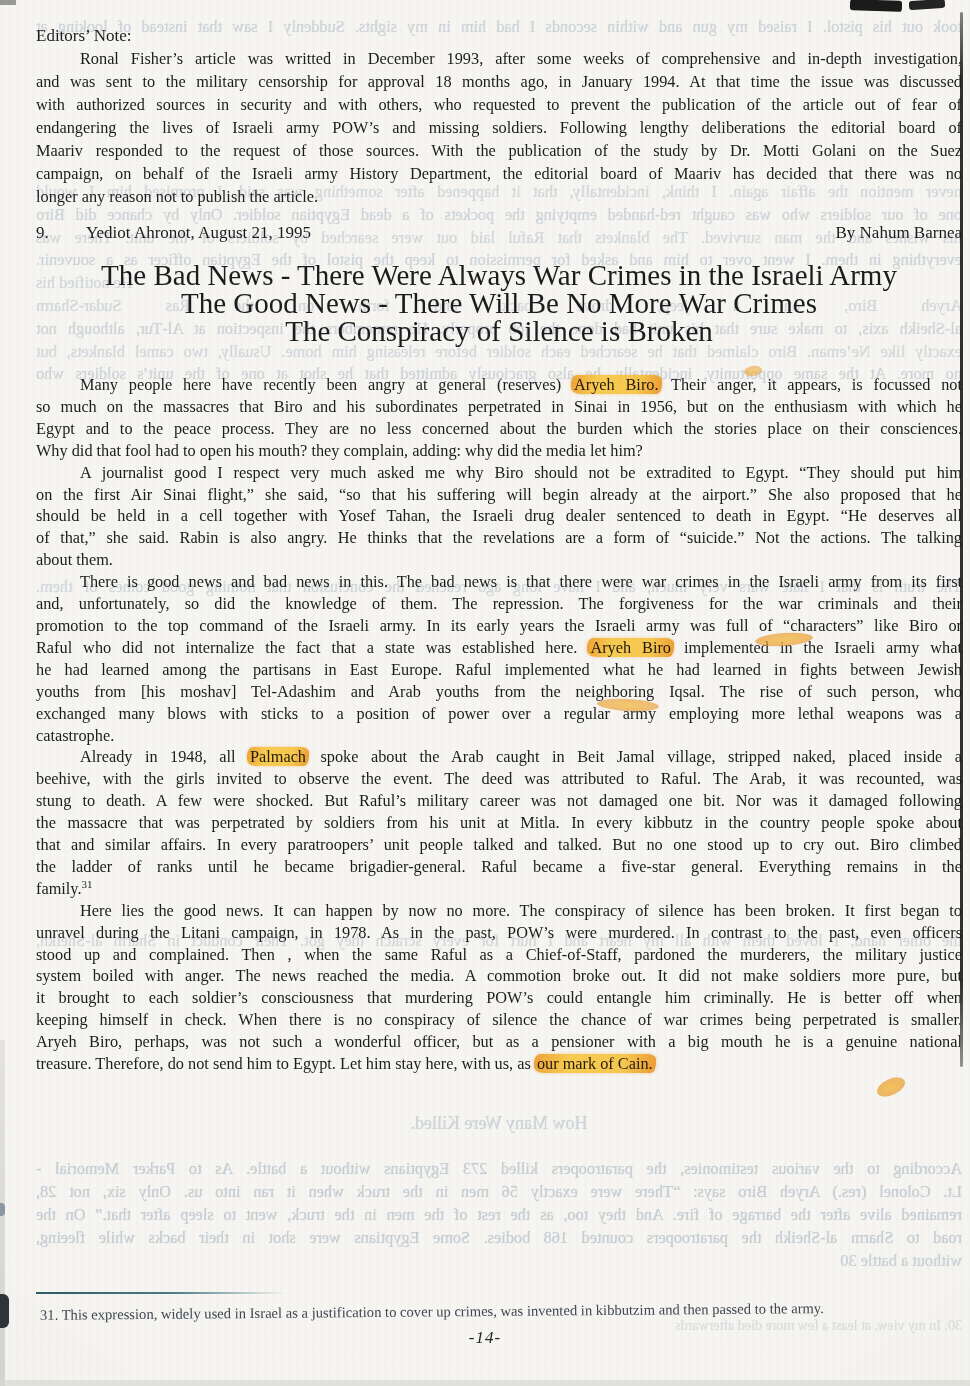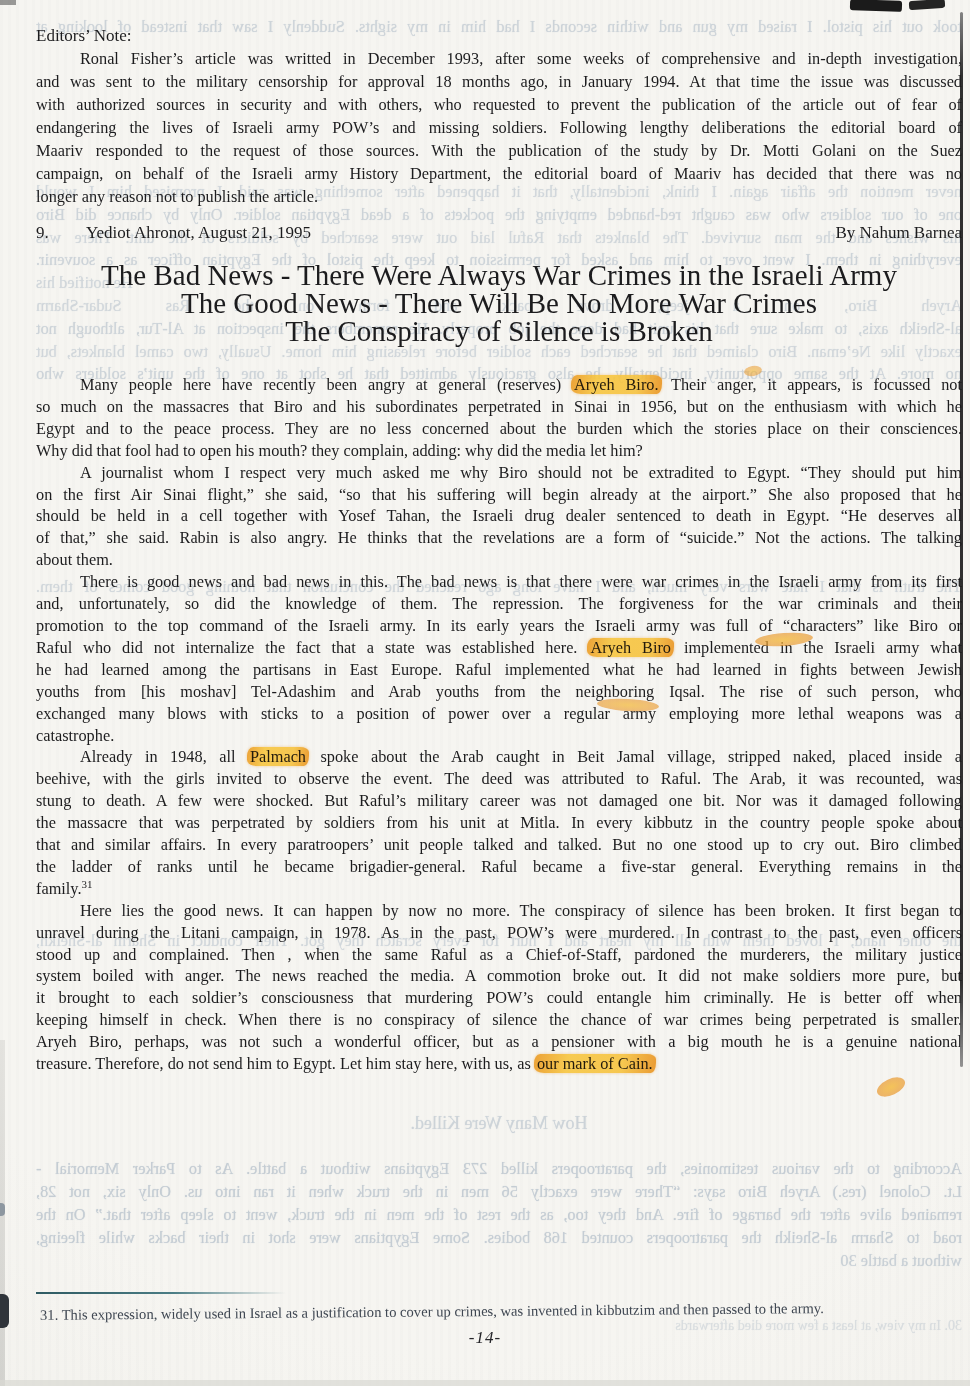--- a/index.html
+++ b/index.html
@@ -117,21 +117,21 @@
     </div>
 
     <div class="body-block" id="article-body">
         <div>
           <div class="tline indent">Many people here have recently been angry at general (reserves) <mark>Aryeh Biro.</mark> Their anger, it appears, is focussed not</div>
           <div class="tline">so much on the massacres that Biro and his subordinates perpetrated in Sinai in 1956, but on the enthusiasm with which he</div>
           <div class="tline">Egypt and to the peace process. They are no less concerned about the burden which the stories place on their consciences.</div>
           <div class="tline lastline">Why did that fool had to open his mouth? they complain, adding: why did the media let him?</div>
         </div>
         <div>
-          <div class="tline indent">A journalist whom I respect very much asked me why Biro should not be extradited to Egypt. “They should put him</div>
+          <div class="tline indent">A journalist good I respect very much asked me why Biro should not be extradited to Egypt. “They should put him</div>
           <div class="tline">on the first Air Sinai flight,” she said, “so that his suffering will begin already at the airport.” She also proposed that he</div>
           <div class="tline">should be held in a cell together with Yosef Tahan, the Israeli drug dealer sentenced to death in Egypt. “He deserves all</div>
           <div class="tline">of that,” she said. Rabin is also angry. He thinks that the revelations are a form of “suicide.” Not the actions. The talking</div>
           <div class="tline lastline">about them.</div>
         </div>
         <div>
           <div class="tline indent">There is good news and bad news in this. The bad news is that there were war crimes in the Israeli army from its first</div>
           <div class="tline">and, unfortunately, so did the knowledge of them. The repression. The forgiveness for the war criminals and their</div>
           <div class="tline">promotion to the top command of the Israeli army. In its early years the Israeli army was full of “characters” like Biro or</div>
           <div class="tline">Raful who did not internalize the fact that a state was established here. <mark>Aryeh Biro</mark> implemented in the Israeli army what</div>

